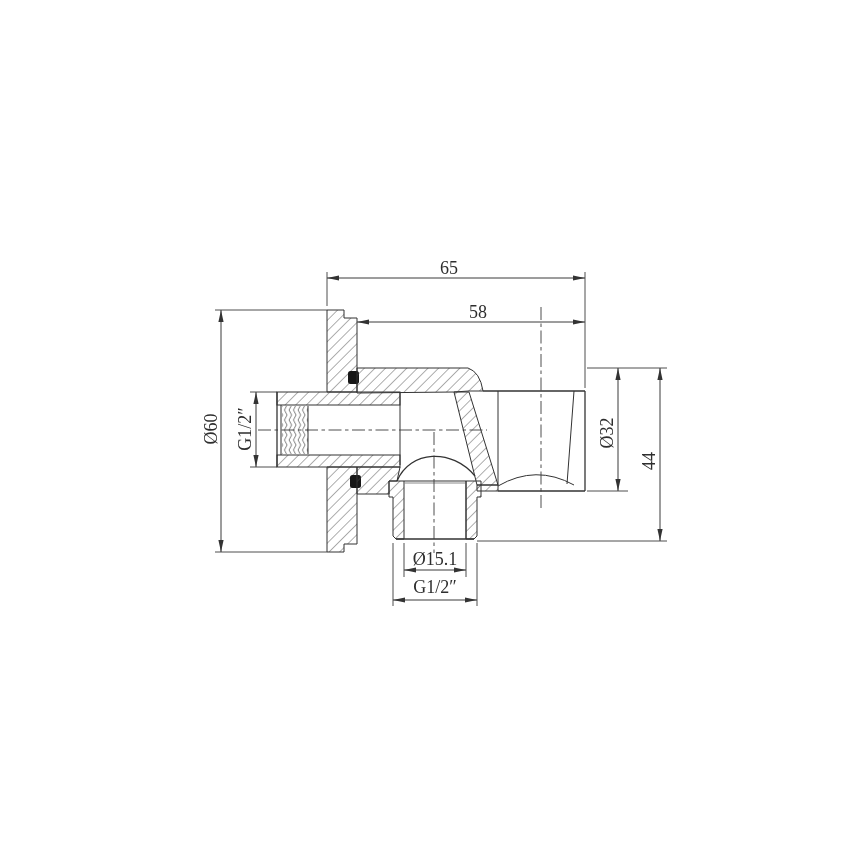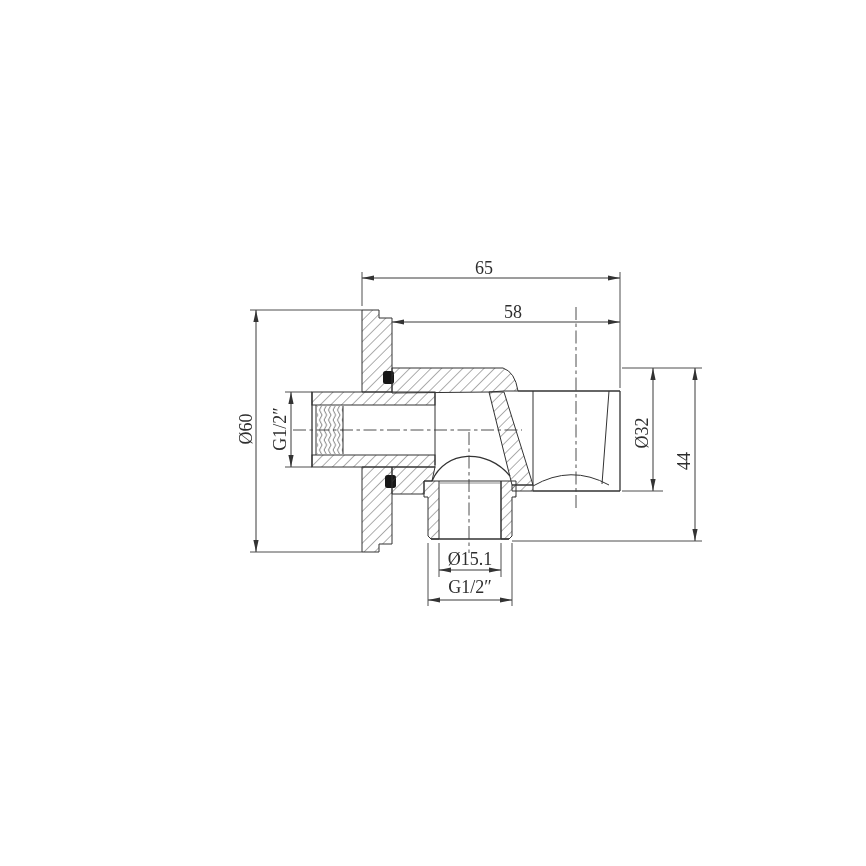--- a/index.html
+++ b/index.html
@@ -2,21 +2,20 @@
 <html><head>
 <meta charset="utf-8">
 <style>
   html,body{margin:0;padding:0;background:#ffffff;}
   .canvas{
     position:relative;
     width:718px;height:866px;
     background:#ffffff;
     overflow:hidden;
     font-family:"Liberation Serif","DejaVu Serif",serif;
-    padding-left:35px;
   }
   svg text{
     font-family:"Liberation Serif","DejaVu Serif",serif;
     font-size:18px;
     fill:#2e2e2e;
   }
   .outline{stroke:#333;stroke-width:1.3;fill:none;stroke-linecap:butt;}
   .thin{stroke:#333;stroke-width:1;fill:none;}
   .lightline{stroke:#8a8a8a;stroke-width:1;fill:none;}
   .hatched{fill:url(#hatch);stroke:#333;stroke-width:1;}

